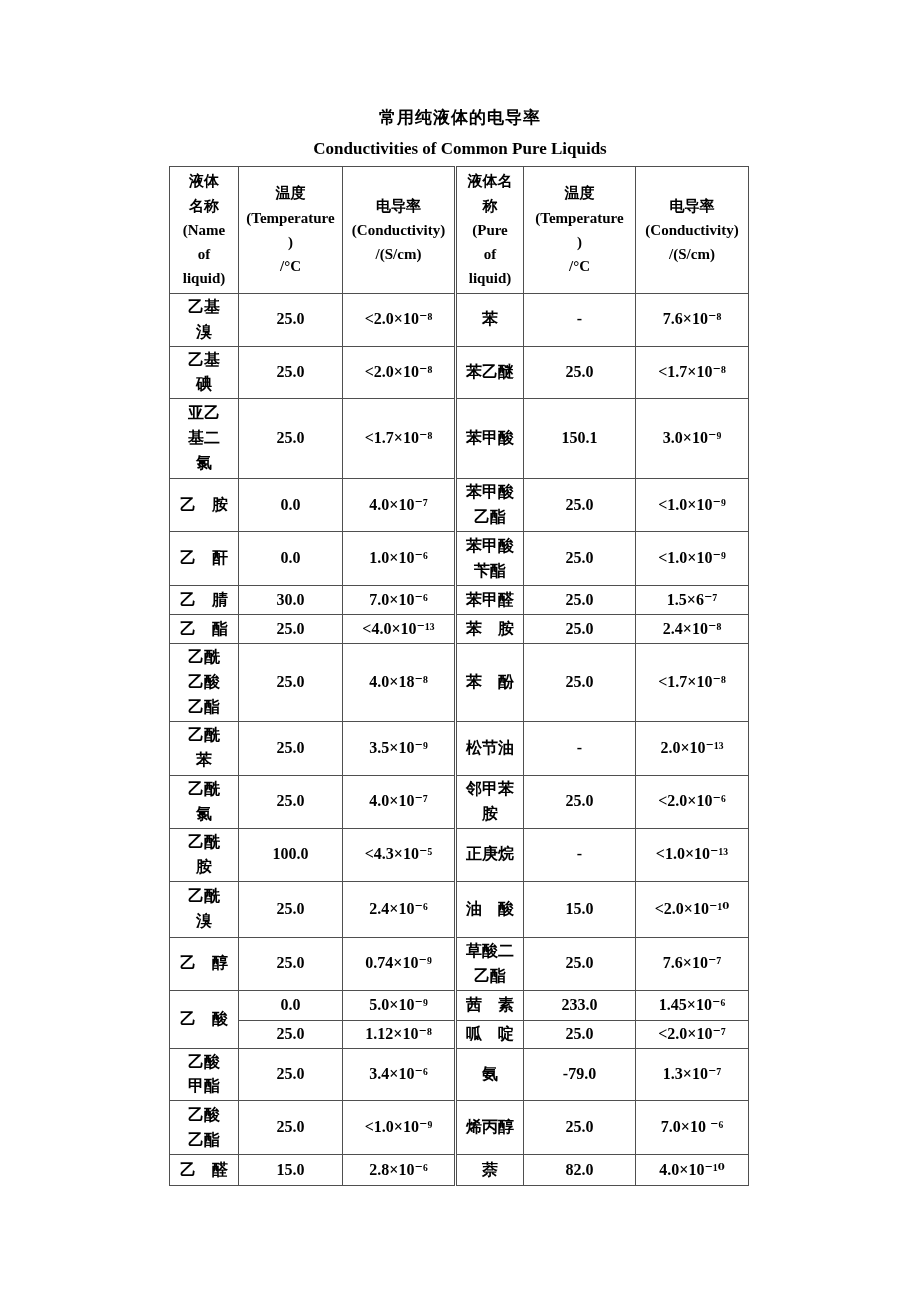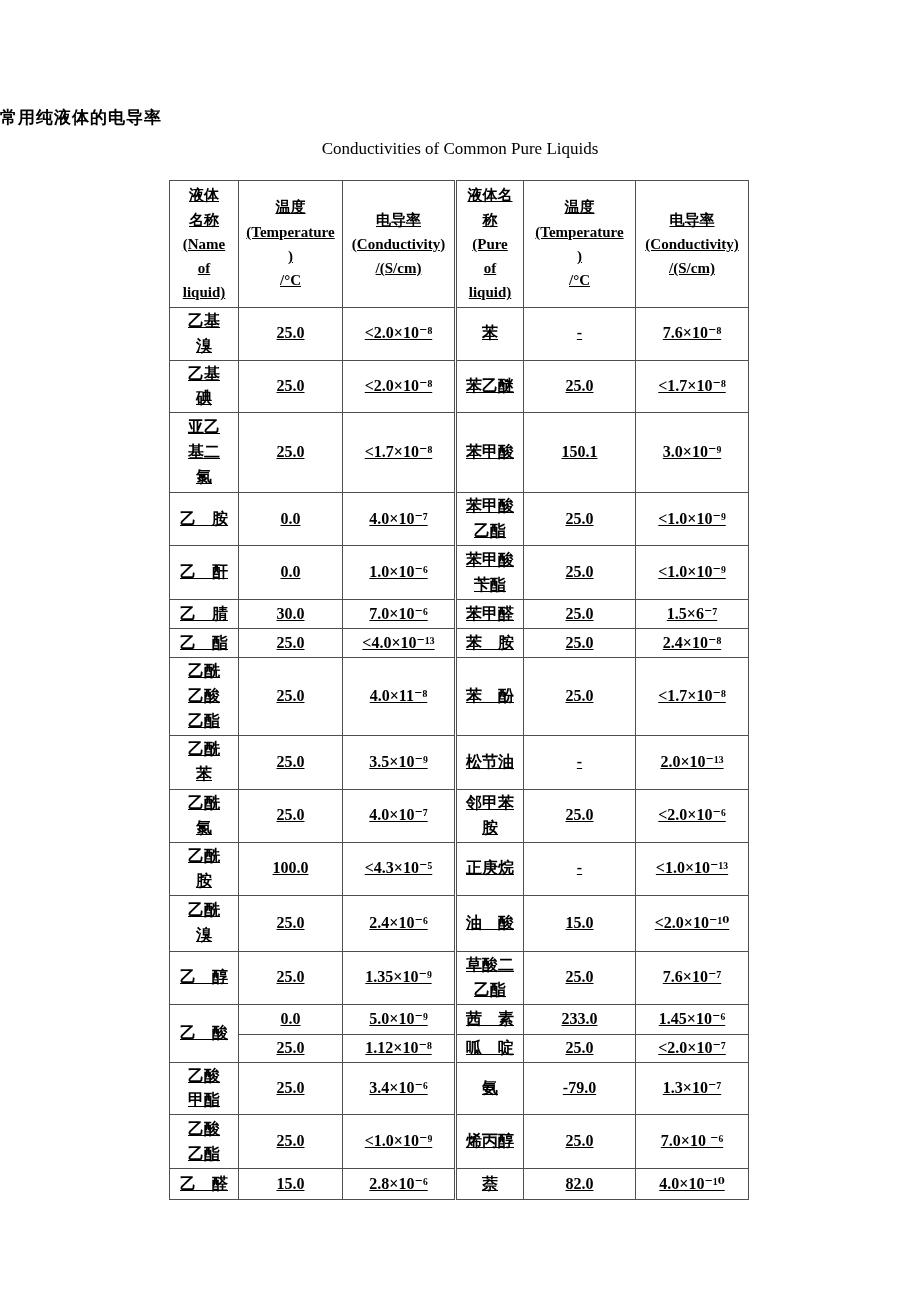--- a/index.html
+++ b/index.html
@@ -8,39 +8,38 @@
     height: 1302px;
     background: #ffffff;
     color: #000000;
     font-family: "Liberation Serif", "DejaVu Serif", serif;
     overflow: hidden;
   }
   .page { width: 920px; height: 1302px; position: relative; }
 
   .title-zh {
     padding-top: 106px;
-    text-align: left;
+    text-align: center;
     font-size: 17px;
     font-weight: bold;
     letter-spacing: 1px;
   }
   .title-en {
     margin-top: 10px;
     text-align: center;
     font-size: 17px;
-    font-weight: normal;
+    font-weight: bold;
   }
 
   table.cond {
     margin-left: 169px;
-    margin-top: 21px;
+    margin-top: 7px;
     border-collapse: collapse;
     table-layout: fixed;
     width: 579px;
-    text-decoration: underline;
   }
   table.cond th, table.cond td {
     border: 1px solid #4f4f4f;
     text-align: center;
     vertical-align: middle;
     font-weight: bold;
     white-space: pre-line;
     padding: 1px 2px;
     overflow: hidden;
   }
@@ -188,21 +187,21 @@
           <td>&lt;4.0×10⁻¹³</td>
           <td class="divider">苯　胺</td>
           <td>25.0</td>
           <td>2.4×10⁻⁸</td>
         </tr>
         <tr>
           <td>乙酰
 乙酸
 乙酯</td>
           <td>25.0</td>
-          <td>4.0×11⁻⁸</td>
+          <td>4.0×18⁻⁸</td>
           <td class="divider">苯　酚</td>
           <td>25.0</td>
           <td>&lt;1.7×10⁻⁸</td>
         </tr>
         <tr>
           <td>乙酰
 苯</td>
           <td>25.0</td>
           <td>3.5×10⁻⁹</td>
           <td class="divider">松节油</td>
@@ -233,21 +232,21 @@
 溴</td>
           <td>25.0</td>
           <td>2.4×10⁻⁶</td>
           <td class="divider">油　酸</td>
           <td>15.0</td>
           <td>&lt;2.0×10⁻¹⁰</td>
         </tr>
         <tr>
           <td>乙　醇</td>
           <td>25.0</td>
-          <td>1.35×10⁻⁹</td>
+          <td>0.74×10⁻⁹</td>
           <td class="divider">草酸二
 乙酯</td>
           <td>25.0</td>
           <td>7.6×10⁻⁷</td>
         </tr>
         <tr>
           <td rowspan="2">乙　酸</td>
           <td>0.0</td>
           <td>5.0×10⁻⁹</td>
           <td class="divider">茜　素</td>

